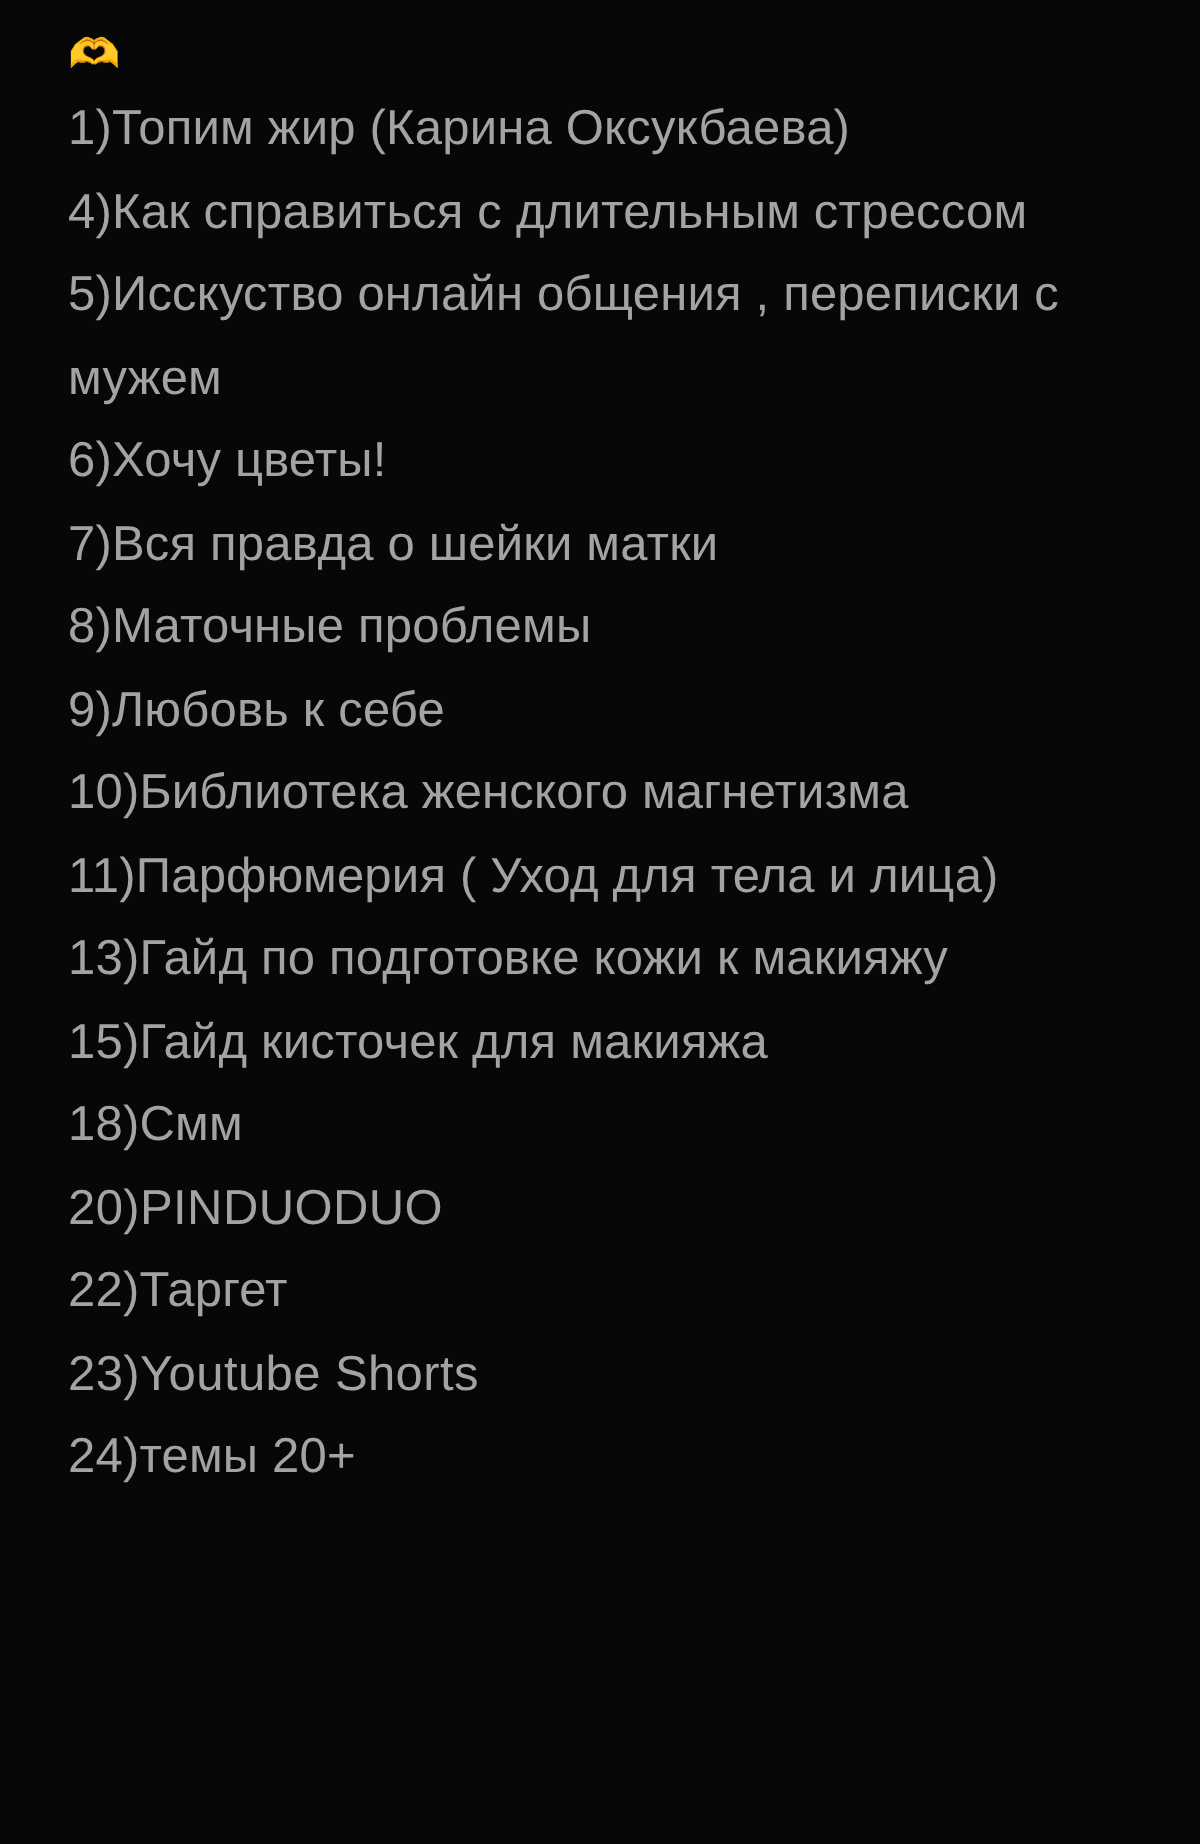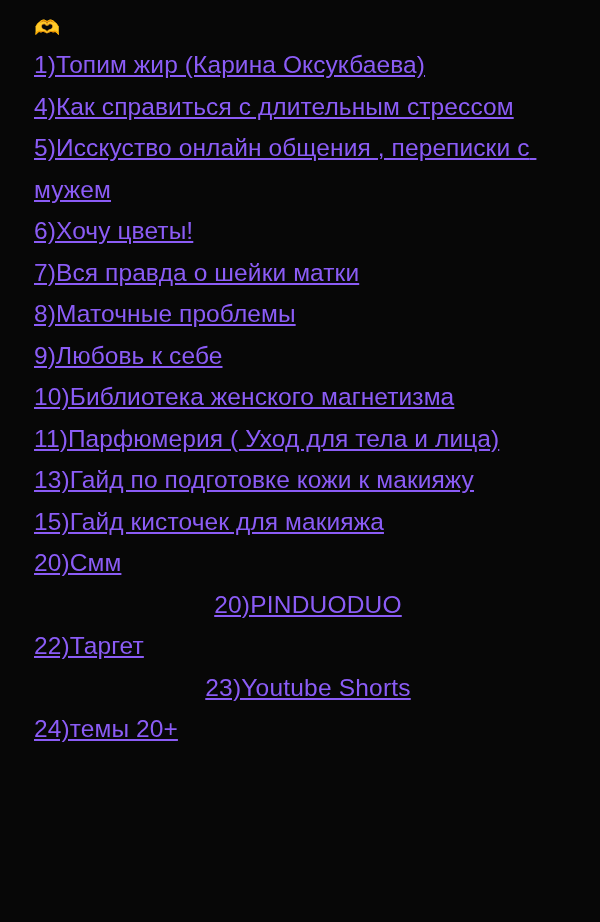--- a/index.html
+++ b/index.html
@@ -31,31 +31,29 @@
     color: #c0392b;
     line-height: 1;
     letter-spacing: 0px;
   }
   .list {
     list-style: none;
     margin: 0;
     padding: 0;
   }
   .list-item {
-    color: #8b5cf6;
+    color: #a3a3a3;
     font-size: 24.5px;
     line-height: 41.5px;
     letter-spacing: 0.1px;
     white-space: pre-wrap;
     font-weight: 400;
-    text-decoration: underline;
   }
   .list-item.latin {
     letter-spacing: 0.2px;
-    text-align: center;
   }
 </style>
 </head>
 <body>
 
 <div class="screen">
 
   <div class="emoji-row">
     <span class="emoji">🫶</span>
   </div>
@@ -65,20 +63,20 @@
     <li class="list-item">4)Как справиться с длительным стрессом</li>
     <li class="list-item">5)Исскуство онлайн общения , переписки с мужем</li>
     <li class="list-item">6)Хочу цветы!</li>
     <li class="list-item">7)Вся правда о шейки матки</li>
     <li class="list-item">8)Маточные проблемы</li>
     <li class="list-item">9)Любовь к себе</li>
     <li class="list-item">10)Библиотека женского магнетизма</li>
     <li class="list-item">11)Парфюмерия ( Уход для тела и лица)</li>
     <li class="list-item">13)Гайд по подготовке кожи к макияжу</li>
     <li class="list-item">15)Гайд кисточек для макияжа</li>
-    <li class="list-item">20)Смм</li>
+    <li class="list-item">18)Смм</li>
     <li class="list-item latin">20)PINDUODUO</li>
     <li class="list-item">22)Таргет</li>
     <li class="list-item latin">23)Youtube Shorts</li>
     <li class="list-item">24)темы 20+</li>
   </ul>
 
 </div>
 
 </body></html>

